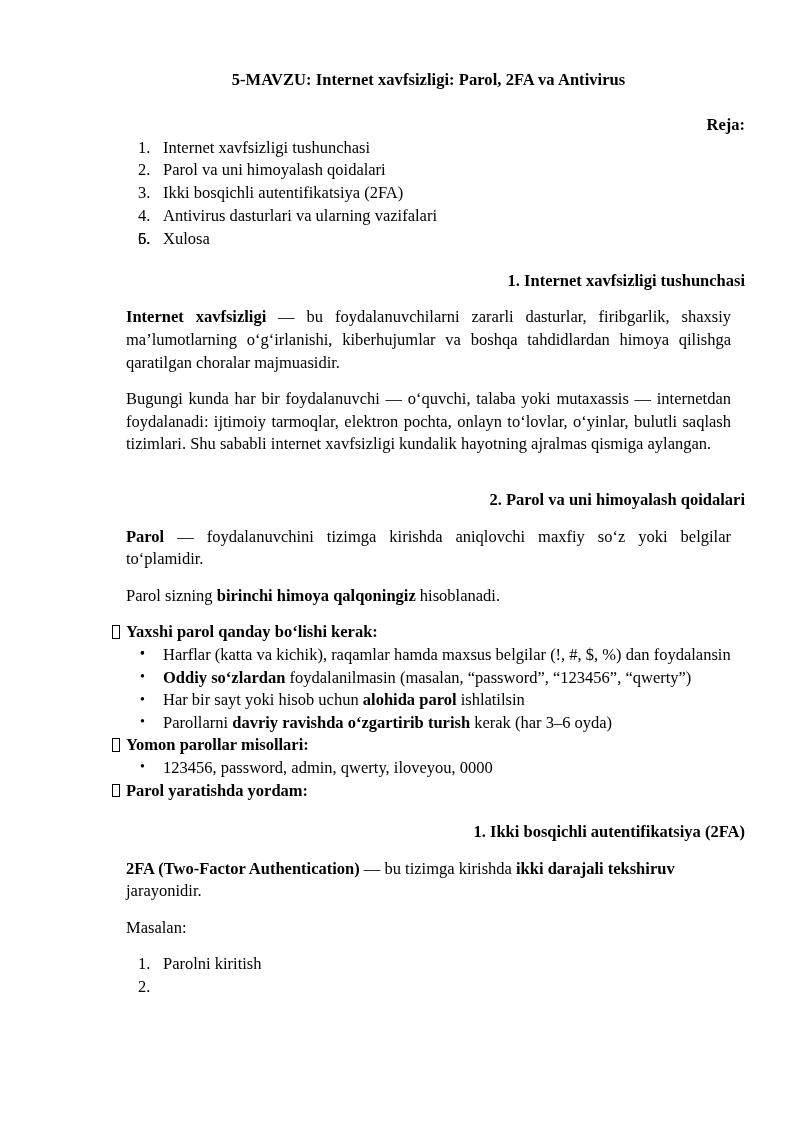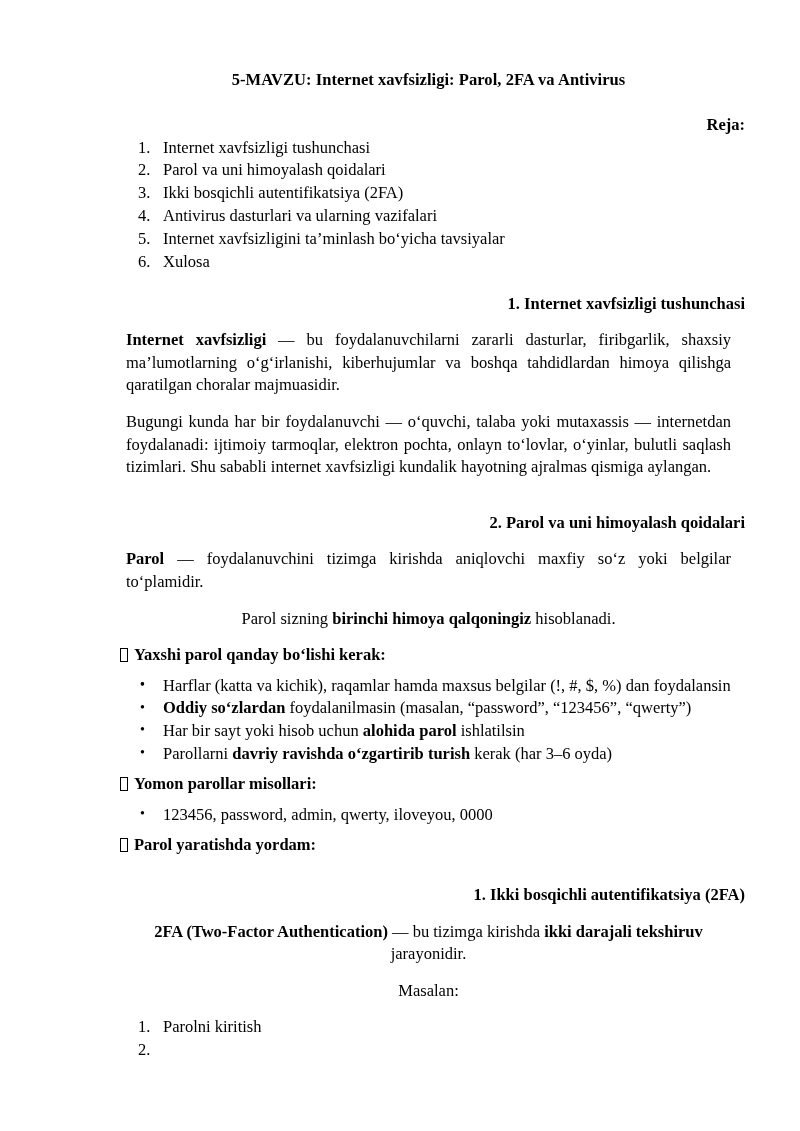--- a/index.html
+++ b/index.html
@@ -36,21 +36,21 @@
   }
 
   
   .para {
     font-size: 16.5px;
     line-height: 1.37;
     text-align: justify;
     margin: 14px;
   }
   .para-left {
-    text-align: center;
+    text-align: left;
   }
   .heading {
     font-size: 16.5px;
     font-weight: bold;
     line-height: 1.37;
     margin: 0;
     text-align: right;
   }
   .spacer-lg { height: 19px; }
 
@@ -93,21 +93,21 @@
     top: -0.5px;
     font-size: 14px;
     line-height: 1.55;
   }
 
   
   .tofu-head {
     font-size: 16.5px;
     font-weight: bold;
     line-height: 1.37;
-    margin: 8px;
+    margin: 0;
     text-align: left;
     white-space: nowrap;
   }
   .tofu {
     display: inline-block;
     width: 8px;
     height: 13.5px;
     border: 1.2px solid #000;
     box-sizing: border-box;
     vertical-align: -1.5px;
@@ -139,21 +139,20 @@
       <li>
         <span class="li-num">3.</span>
         <span>Ikki bosqichli autentifikatsiya (2FA)</span>
       </li>
       <li>
         <span class="li-num">4.</span>
         <span>Antivirus dasturlari va ularning vazifalari</span>
       </li>
       <li>
         <span class="li-num">5.</span>
-        <span>Internet xavfsizligini ta’minlash boʻyicha tavsiyalar</span>
       </li>
       <li>
         <span class="li-num">6.</span>
         <span>Xulosa</span>
       </li>
     </ol>
 
     <div class="spacer-lg"></div>
 
     <div class="heading">1. Internet xavfsizligi tushunchasi</div>

